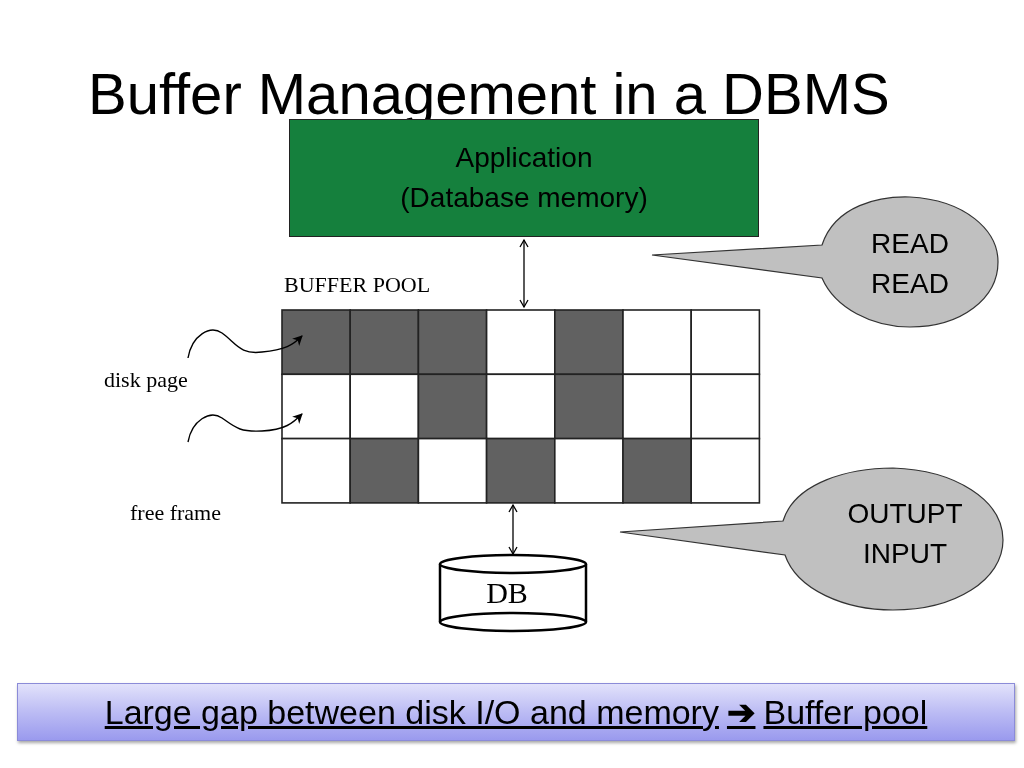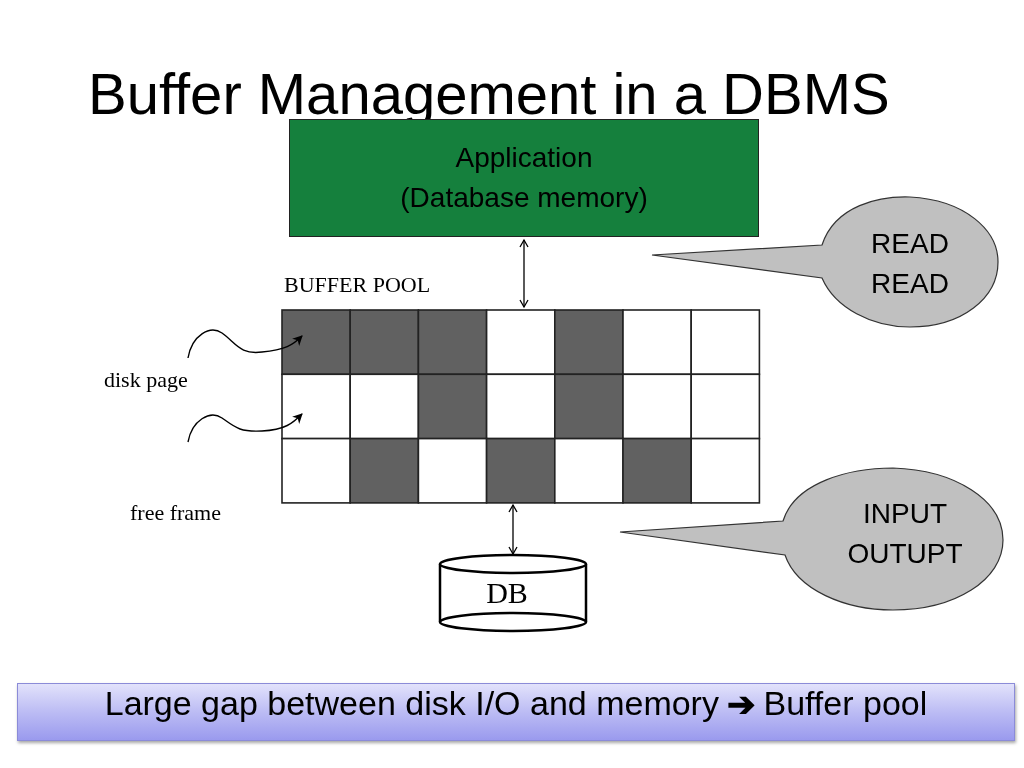--- a/index.html
+++ b/index.html
@@ -19,21 +19,21 @@
     .callout-text { position: absolute; font-size: 28px; line-height: 40px; text-align: center;
                     font-family: "Liberation Sans", sans-serif; }
     .rw-text { left: 820px; top: 224px; width: 180px; }
     .io-text { left: 805px; top: 494px; width: 200px; }
     .db-text { position: absolute; left: 440px; top: 576px; width: 134px; text-align: center;
                font-family: "Liberation Serif", serif; font-size: 30px; }
     .banner { position: absolute; left: 17px; top: 683px; width: 998px; height: 58px; box-sizing: border-box;
               border: 1px solid #8b8bd8;
               background: linear-gradient(to bottom, #e2e2fb 0%, #bcbcf4 50%, #9a9aee 100%);
               box-shadow: 1px 2px 3px rgba(0,0,0,0.35);
-              display: flex; align-items: flex-start; justify-content: center; }
+              display: flex; align-items: center; justify-content: center; text-decoration: underline; }
     .banner span { font-size: 34px; font-family: "Liberation Sans", sans-serif; white-space: nowrap; }
     .banner .arrow { font-weight: bold; margin: 0 8px; }
   </style>
 </head>
 <body>
 
 <h1 class="title">Buffer Management in a DBMS</h1>
 
 <div class="app-box">
   <span>Application</span>
@@ -98,22 +98,22 @@
 <div class="serif-label pool-label">BUFFER POOL</div>
 <div class="serif-label disk-label">disk page</div>
 <div class="serif-label free-label">free frame</div>
 
 <div class="callout-text rw-text">
   <div>READ</div>
   <div>READ</div>
 </div>
 
 <div class="callout-text io-text">
+  <div>OUTUPT</div>
   <div>INPUT</div>
-  <div>OUTUPT</div>
 </div>
 
 <div class="db-text">DB</div>
 
 <div class="banner">
   <span>Large gap between disk I/O and memory</span>
   <span class="arrow">➔</span>
   <span>Buffer pool</span>
 </div>
 

